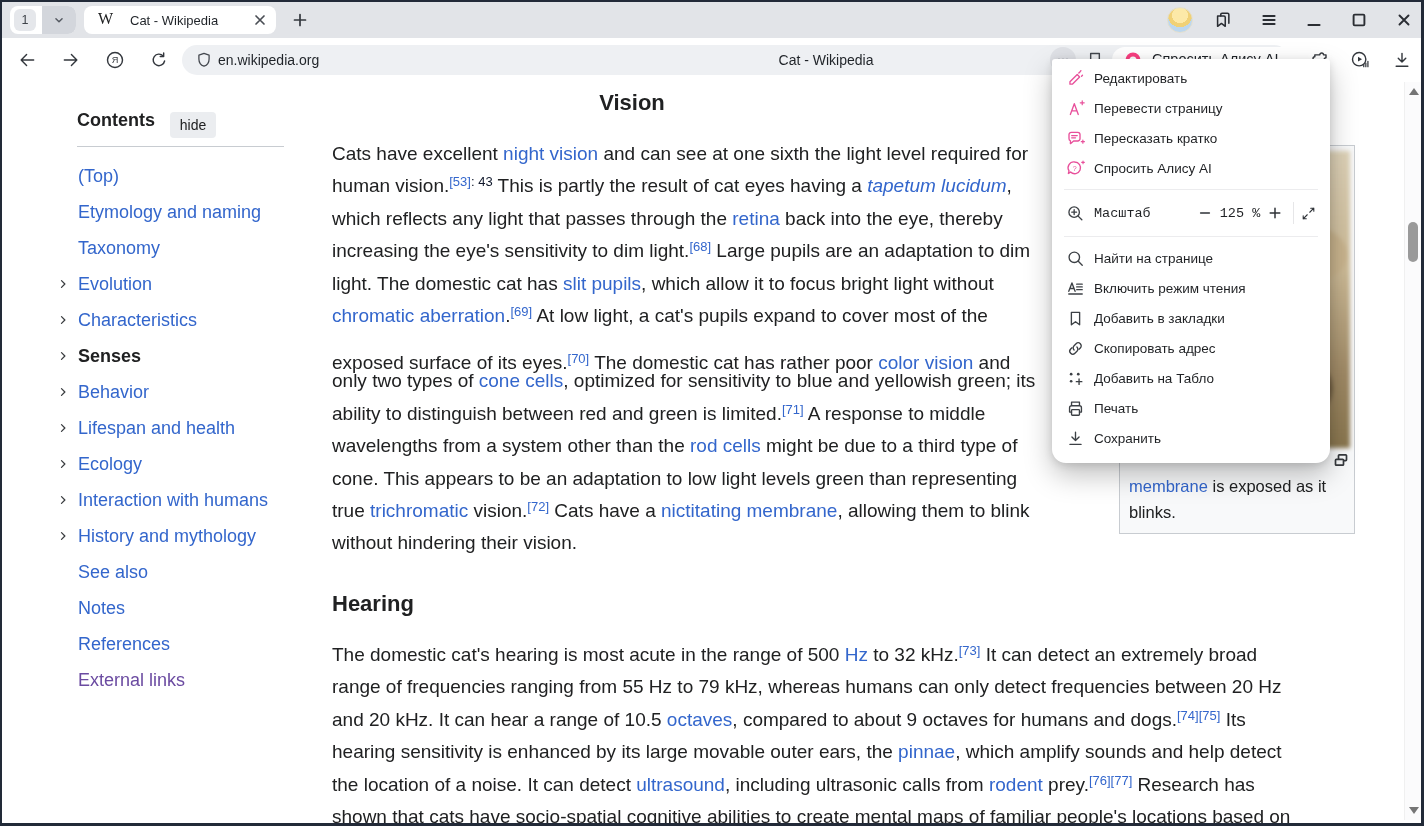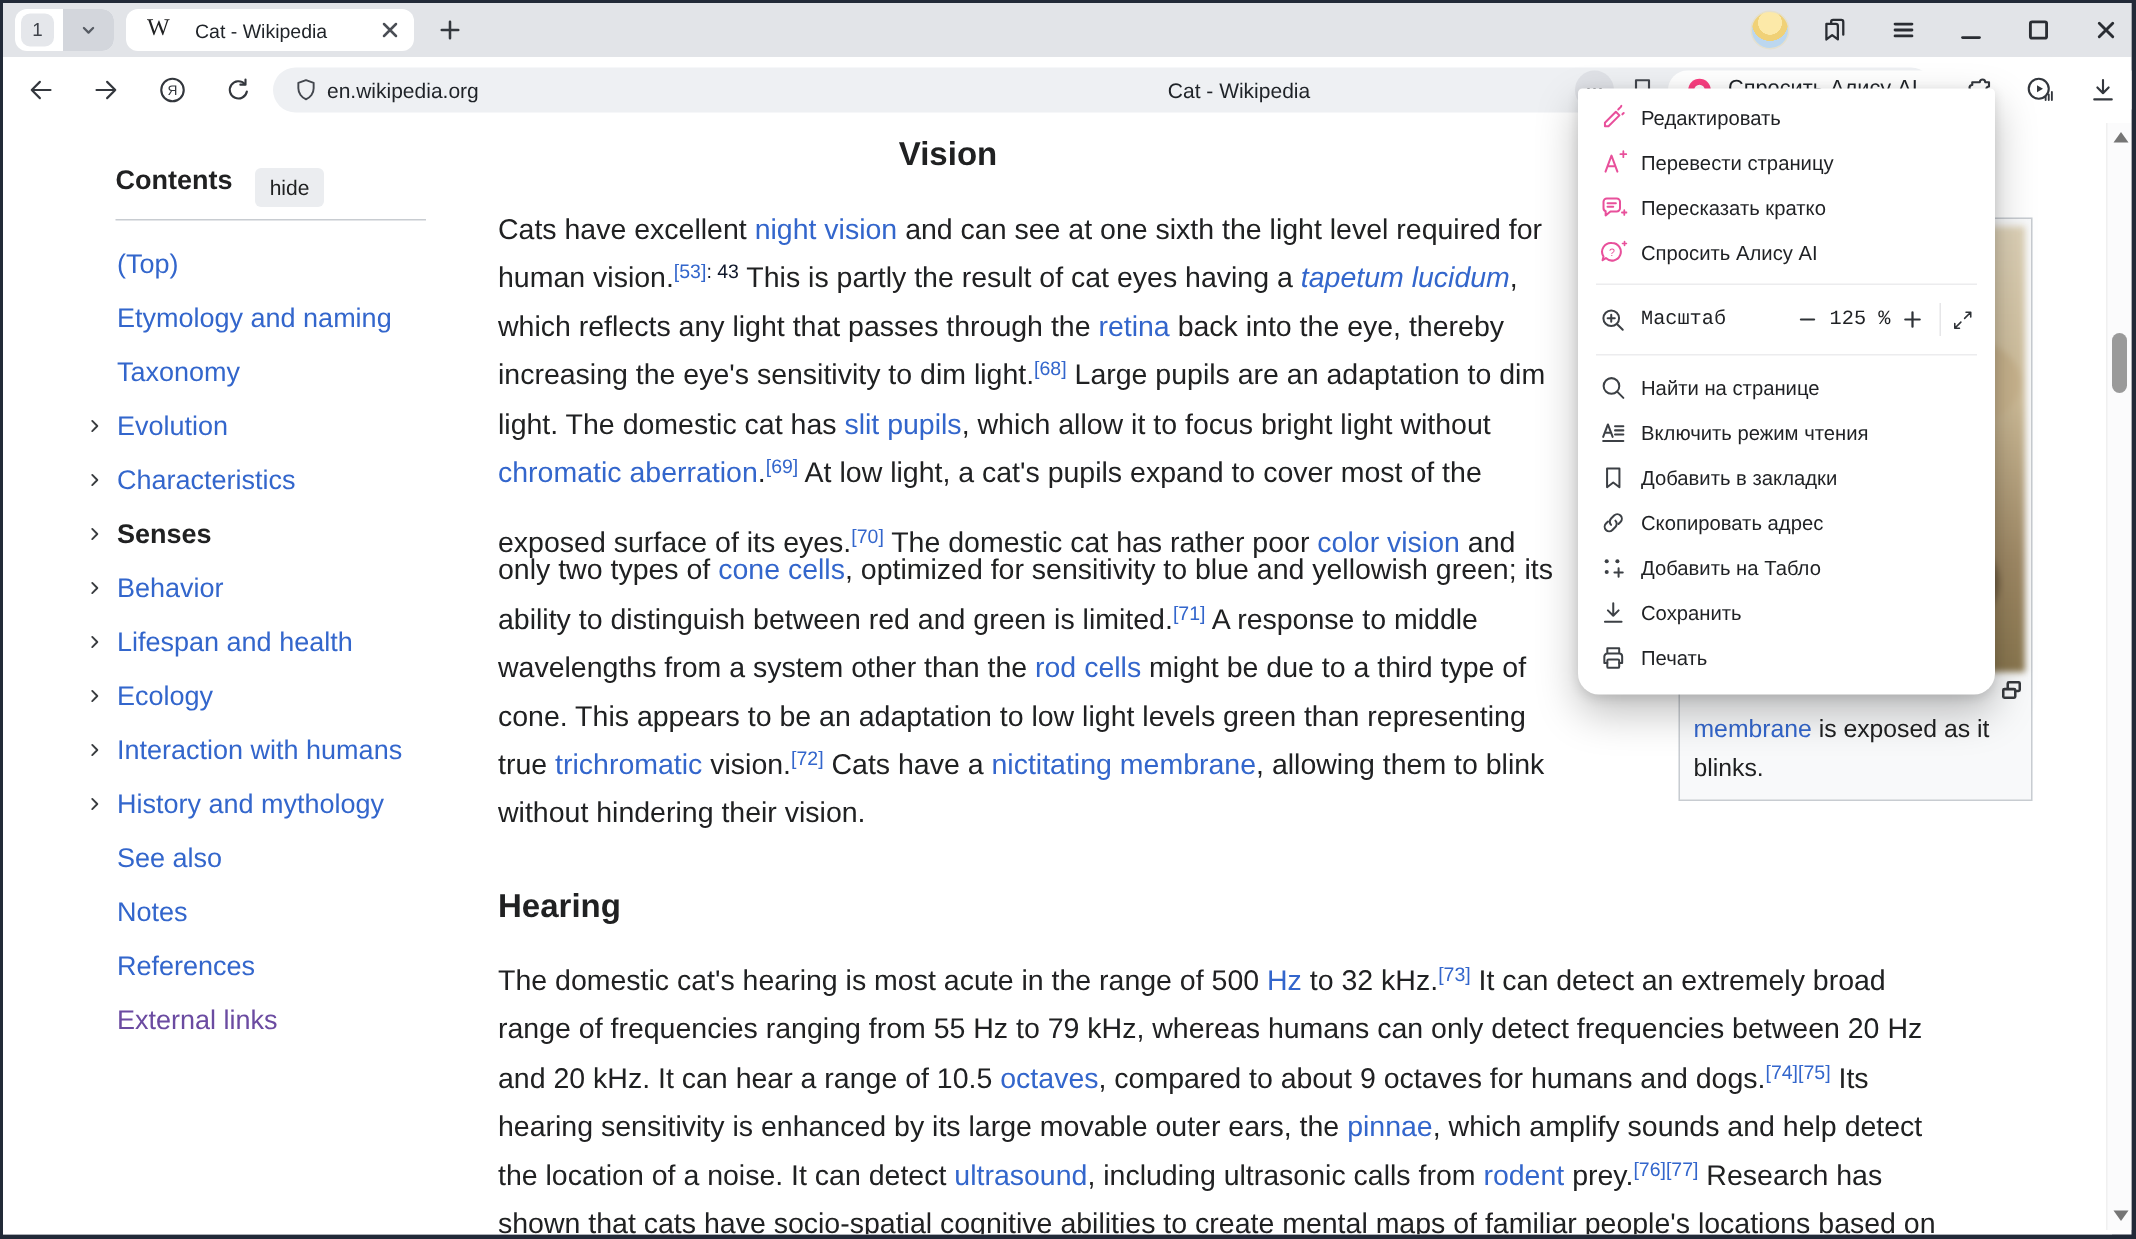--- a/index.html
+++ b/index.html
@@ -466,33 +466,33 @@
               <circle cx="15.5" cy="6.5" r="1.7" fill="currentColor" stroke="none"></circle>
               <circle cx="6.5" cy="15.5" r="1.7" fill="currentColor" stroke="none"></circle>
               <path d="M16.5 12.5v7M13 16h7"></path>
             </svg>
           </span>
           <span class="ml">Добавить на Табло</span>
         </div>
         <div class="mrow">
           <span class="mi gray">
             <svg viewBox="0 0 24 24">
-              <path d="M12 4v10.5M7.5 10 12 14.5 16.5 10M5 19.5h14"></path>
-            </svg>
-          </span>
-          <span class="ml">Сохранить</span>
-        </div>
-        <div class="mrow">
-          <span class="mi gray">
-            <svg viewBox="0 0 24 24">
               <path d="M7 8V4h10v4M7 16.5H4.5V11A2.5 2.5 0 0 1 7 8.5h10a2.5 2.5 0 0 1 2.5 2.5v5.5H17"></path>
               <rect x="7" y="13.5" width="10" height="7" rx="1"></rect>
             </svg>
           </span>
           <span class="ml">Печать</span>
+        </div>
+        <div class="mrow">
+          <span class="mi gray">
+            <svg viewBox="0 0 24 24">
+              <path d="M12 4v10.5M7.5 10 12 14.5 16.5 10M5 19.5h14"></path>
+            </svg>
+          </span>
+          <span class="ml">Сохранить</span>
         </div>
       </div>
 
     <div class="sbar">
       <div class="sb-up"></div>
       <div class="sb-th"></div>
       <div class="sb-dn"></div>
     </div>
 
   </div>

